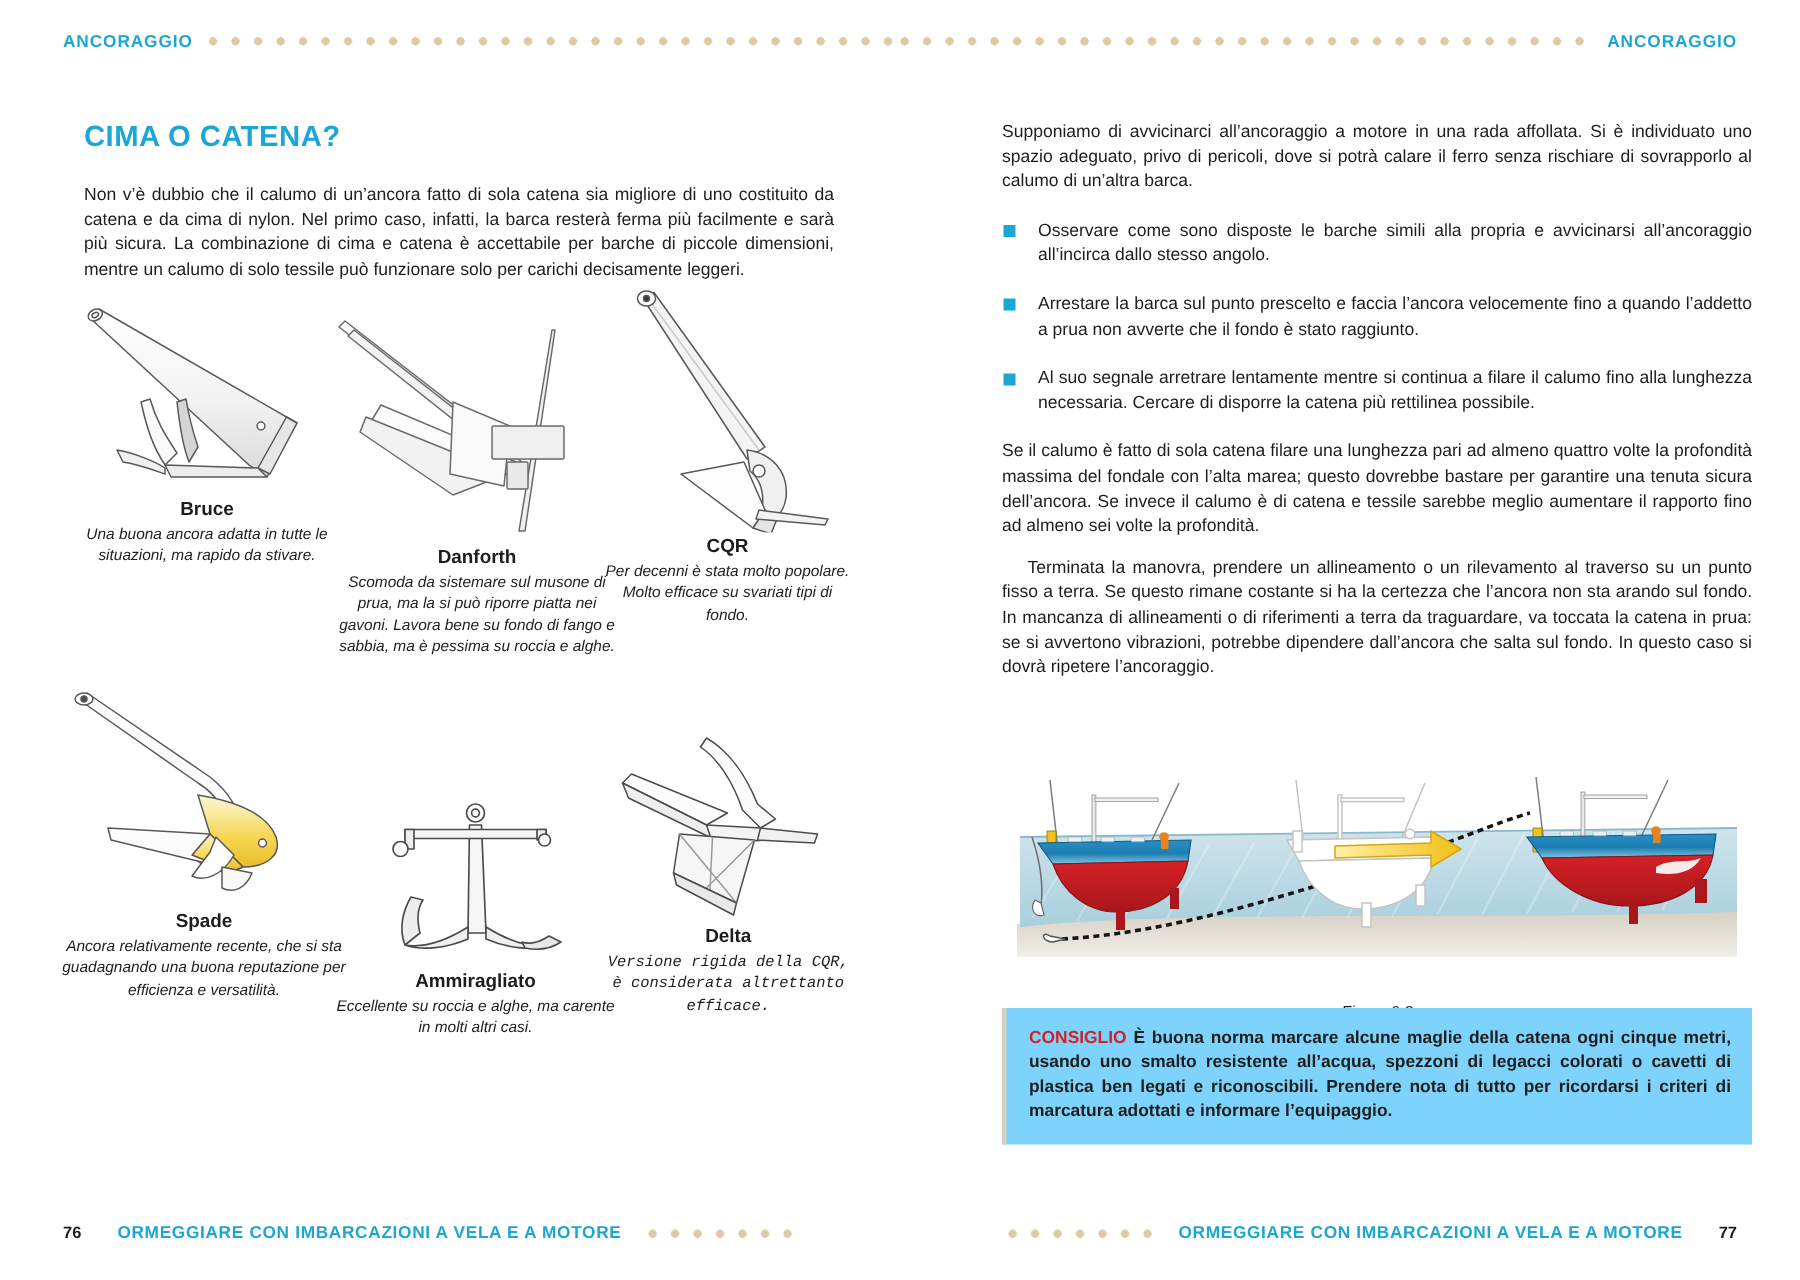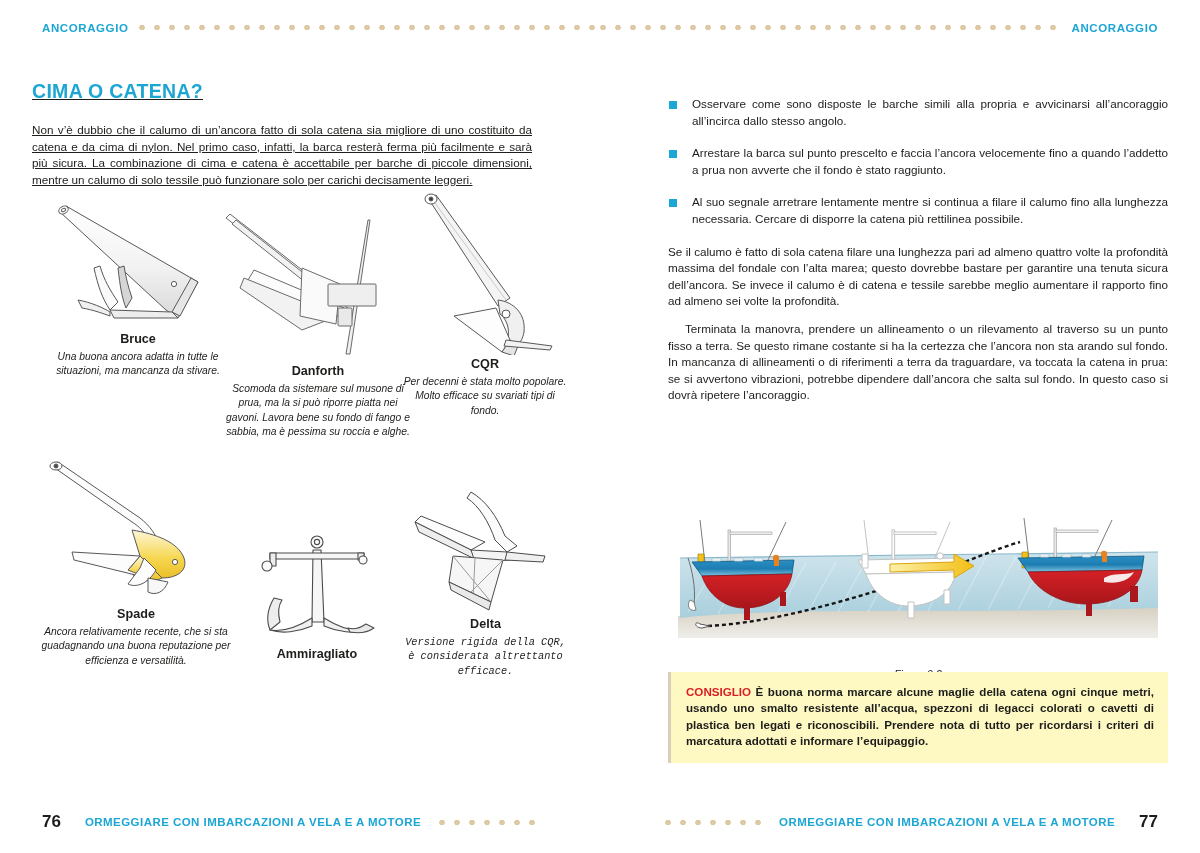--- a/index.html
+++ b/index.html
@@ -27,21 +27,21 @@
     white-space:nowrap;
   }
   .dots {
     flex:1; height:11px;
     background-image:radial-gradient(circle at 3px 50%, #ddc9a3 2.6px, transparent 2.9px);
     background-size:15px 11px; background-repeat:repeat-x;
   }
 
   
   .col { position:absolute; top:80px; width:500px; }
-  .col.left  { left:32px;text-decoration:underline; }
+  .col.left  { left:56px; }
   .col.right { left:668px; }
 
   h2.section-title {
     color:#1ba6d4; font-size:19.5px; font-weight:bold; letter-spacing:.3px;
     margin:0 0 19px 0;
   }
   p.body {
     font-size:11.7px; line-height:16.6px; margin:0 0 11px 0;
     text-align:justify; color:#1d1d1b;
   }
@@ -68,35 +68,35 @@
 
   
   .figure-wrap { position:absolute; left:668px; top:508px; width:500px; }
   .figure-caption {
     text-align:center; font-style:italic; font-size:10.6px; margin-top:6px; color:#1d1d1b;
   }
 
   
   .consiglio {
     position:absolute; left:668px; top:672px; width:500px;
-    background:#fef9c3;
+    background:#7dd3fc;
     border-left:3px solid #d9cfbd;
     padding:12px 14px 13px 15px;
   }
   .consiglio p {
     margin:0; font-size:11.6px; line-height:16.4px; font-weight:bold;
     text-align:justify; color:#1d1d1b;
   }
   .consiglio .tag { color:#d81f26; font-weight:bold; }
 
   
   .footer { position:absolute; bottom:22px; height:18px; display:flex; align-items:center; }
   .footer.left  { left:42px; }
   .footer.right { right:42px; }
-  .folio { font-size:17px; font-weight:bold; color:#1d1d1b; }
+  .folio { font-size:11px; font-weight:bold; color:#1d1d1b; }
   .footer-title {
     color:#1ba6d4; font-weight:bold; font-size:11.5px; letter-spacing:.45px;
     white-space:nowrap;
   }
   .footer .dots { width:96px; height:11px; flex:none; }
   .footer.left .folio { margin-right:24px; }
   .footer.left .footer-title { margin-right:18px; }
   .footer.right .folio { margin-left:24px; }
   .footer.right .footer-title { margin-left:18px; }
 </style>
@@ -136,21 +136,21 @@
           <ellipse cx="15.5" cy="20" rx="5" ry="3.6" fill="#ffffff" transform="rotate(-28 15.5 20)"></ellipse>
           <ellipse cx="15.5" cy="20" rx="2.3" ry="1.5" fill="#ffffff" transform="rotate(-28 15.5 20)"></ellipse>
           <path d="M46,78 C50,96 54,108 62,120 L70,112 C62,100 56,90 52,76 Z" fill="#fafafa"></path>
           <path d="M62,122 C56,118 42,112 30,110 L34,118 C46,120 56,124 62,126 Z" fill="#f0f0f0"></path>
           <path d="M70,78 C72,96 74,108 78,118 L84,108 C80,96 78,88 76,76 Z" fill="#d5d5d5"></path>
           <path d="M62,120 L124,122 L130,128 L66,128 Z" fill="#ededed"></path>
           <circle cx="126" cy="94" r="2.6" fill="#ffffff"></circle>
         </g>
       </svg>
       <div class="anchor-name">Bruce</div>
-      <div class="anchor-desc" style="padding:0 22px;">Una buona ancora adatta in tutte le situazioni, ma mancanza da stivare.</div>
+      <div class="anchor-desc" style="padding:0 22px;">Una buona ancora adatta in tutte le situazioni, ma rapido da stivare.</div>
     </div>
 
     <div class="anchor-cell" style="left:190px; top:22px; width:200px;">
       <svg class="anchor-art" width="200" height="150" viewBox="0 0 200 150">
         <g stroke="#6a6a6c" stroke-width="1" fill="#f7f7f7" stroke-linejoin="round">
           <path d="M150,8 L152,8 L132,142 L128,142 Z" fill="#f0f0f0"></path>
           <path d="M8,6 L12,2 L128,92 L124,97 Z" fill="#fbfbfb"></path>
           <path d="M14,12 L18,8 L130,96 L126,101 Z" fill="#f2f2f2"></path>
           <path d="M36,58 L126,96 L86,110 L30,68 Z" fill="#fcfcfc"></path>
           <path d="M26,66 L120,104 L84,118 L22,76 Z" fill="#f2f2f2"></path>
@@ -217,20 +217,21 @@
           <circle cx="17" cy="36" r="5" fill="#fbfbfb"></circle>
           <path d="M108,23 L108,30 L114,30 L114,23 Z" fill="#ededed"></path>
           <circle cx="113" cy="30" r="4" fill="#fbfbfb"></circle>
           <path d="M62,88 C46,98 32,102 20,100 C32,104 48,102 62,96 Z" fill="#f0f0f0"></path>
           <path d="M74,88 C90,98 104,102 116,100 C104,104 88,102 74,96 Z" fill="#f0f0f0"></path>
           <path d="M24,68 C18,78 16,90 20,100 L30,92 C28,84 28,76 32,70 Z" fill="#ededed"></path>
           <path d="M100,102 C110,104 118,102 124,98 L116,94 C110,98 104,100 98,98 Z" fill="#e8e8e8"></path>
         </g>
       </svg>
       <div class="anchor-name">Ammiragliato</div>
+      <div class="anchor-desc" style="padding:0 2px;">Eccellente su roccia e alghe, ma carente in molti altri casi.</div>
     </div>
 
     <div class="anchor-cell" style="left:370px; top:300px; width:175px;">
       <svg class="anchor-art" width="150" height="125" viewBox="0 0 150 125">
         <g stroke="#4b4b4d" stroke-width="1" fill="#f7f7f7" stroke-linejoin="round">
           <path d="M60,2 C74,10 86,26 94,46 L106,56 L96,62 L84,50 C78,32 68,16 56,8 Z" fill="#fbfbfb"></path>
           <path d="M10,26 L74,52 L60,60 L4,32 Z" fill="#fcfcfc"></path>
           <path d="M4,32 L60,60 L66,70 L8,42 Z" fill="#eeeeee"></path>
           <path d="M60,60 L96,62 L100,70 L64,72 Z" fill="#f4f4f4"></path>
           <path d="M96,62 L134,66 L132,72 L94,70 Z" fill="#f0f0f0"></path>
@@ -239,20 +240,21 @@
           <path d="M38,92 L80,112 L78,120 L40,100 Z" fill="#e9e9e9"></path>
         </g>
       </svg>
       <div class="anchor-name">Delta</div>
       <div class="anchor-desc" style="padding:0 6px;font-family:Liberation Mono, monospace;">Versione rigida della CQR, è considerata altrettanto efficace.</div>
     </div>
 
   </div>
 
   <div class="col right">
+    <p class="body">Supponiamo di avvicinarci all’ancoraggio a motore in una rada affollata. Si è individuato uno spazio adeguato, privo di pericoli, dove si potrà calare il ferro senza rischiare di sovrapporlo al calumo di un’altra barca.</p>
 
     <ul class="bullets">
       <li>
         <span class="bullet-sq"></span>
         <span>Osservare come sono disposte le barche simili alla propria e avvicinarsi all’ancoraggio all’incirca dallo stesso angolo.</span>
       </li>
       <li>
         <span class="bullet-sq"></span>
         <span>Arrestare la barca sul punto prescelto e faccia l’ancora velocemente fino a quando l’addetto a prua non avverte che il fondo è stato raggiunto.</span>
       </li>

